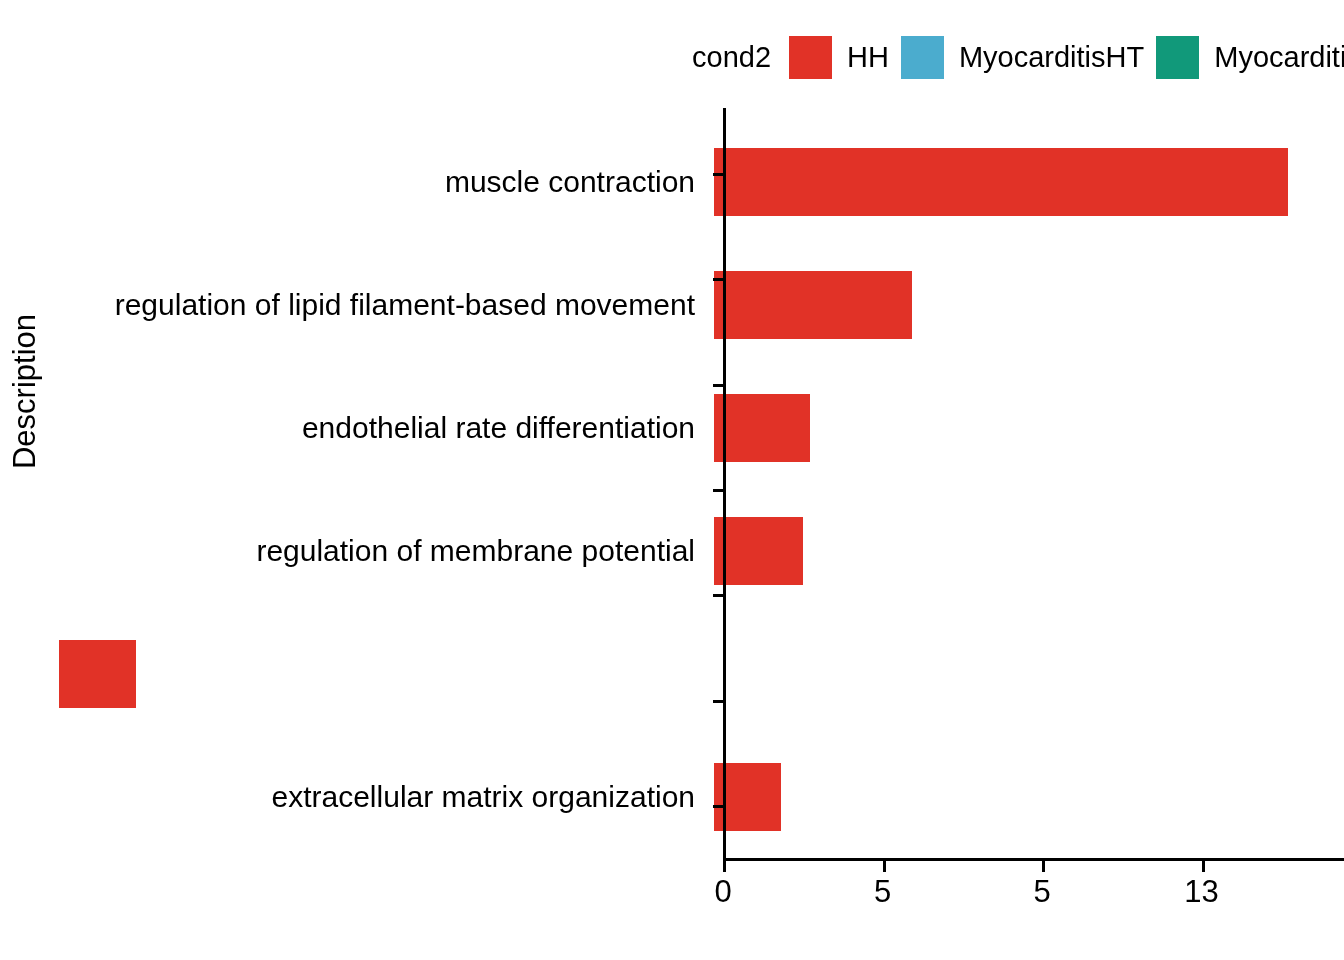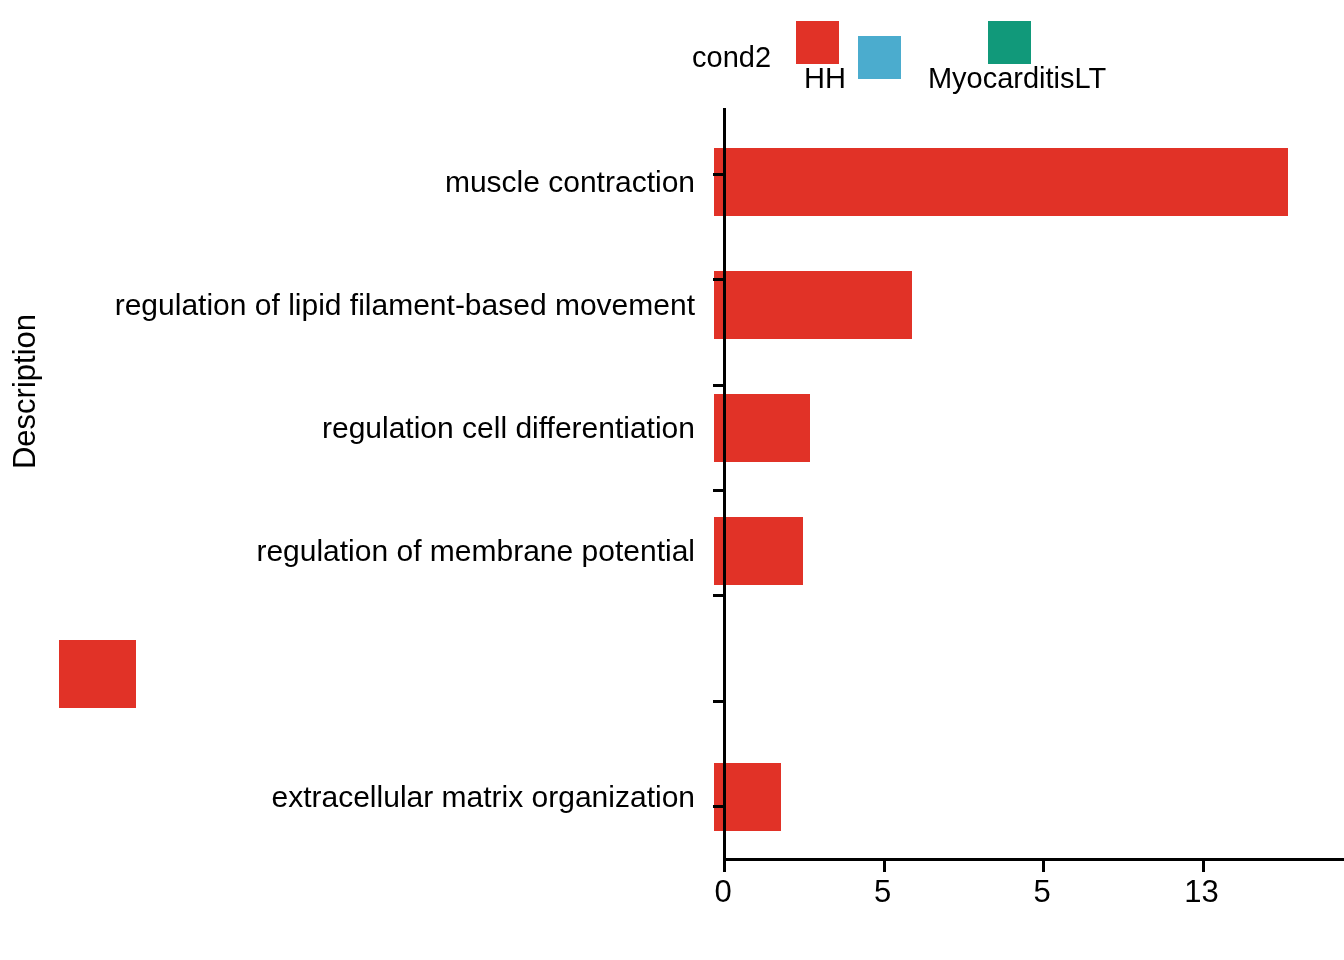--- a/index.html
+++ b/index.html
@@ -37,21 +37,21 @@
   }
   .legend-title {
     font-size: 29px;
     line-height: 1;
     color: #000;
     margin-right: 18px;
     white-space: nowrap;
   }
   .legend-key {
     display: flex;
-    flex-direction: column;
+    flex-direction: row;
     align-items: center;
     margin-right: 12px;
     white-space: nowrap;
   }
   .legend-swatch {
     width: 43px;
     height: 43px;
     display: block;
     flex: 0 0 auto;
   }
@@ -185,20 +185,21 @@
   <div class="legend">
     <span class="legend-title">cond2</span>
 
     <span class="legend-key">
       <span class="legend-swatch" style="background:#E13227"></span>
       <span class="legend-label">HH</span>
     </span>
 
     <span class="legend-key">
       <span class="legend-swatch" style="background:#4BACCE"></span>
+      <span class="legend-label">MyocarditisHT</span>
     </span>
 
     <span class="legend-key">
       <span class="legend-swatch" style="background:#11997A"></span>
       <span class="legend-label">MyocarditisLT</span>
     </span>
   </div>
 
   <div class="plot-area">
 
@@ -217,21 +218,21 @@
 
         <div class="row">
           <div class="row-label">regulation of lipid filament-based movement</div>
           <div class="row-track">
             <div class="bar" style="width: 197.78px; background: rgb(225, 50, 39);"></div>
           </div>
         </div>
 
 
         <div class="row">
-          <div class="row-label">regulation cell differentiation</div>
+          <div class="row-label">endothelial rate differentiation</div>
           <div class="row-track">
             <div class="bar" style="width: 95.7px; background: rgb(225, 50, 39);"></div>
           </div>
         </div>
 
         <div class="row">
           <div class="row-label">regulation of membrane potential</div>
           <div class="row-track">
             <div class="bar" style="width: 89.32px; background: rgb(225, 50, 39);"></div>
           </div>

